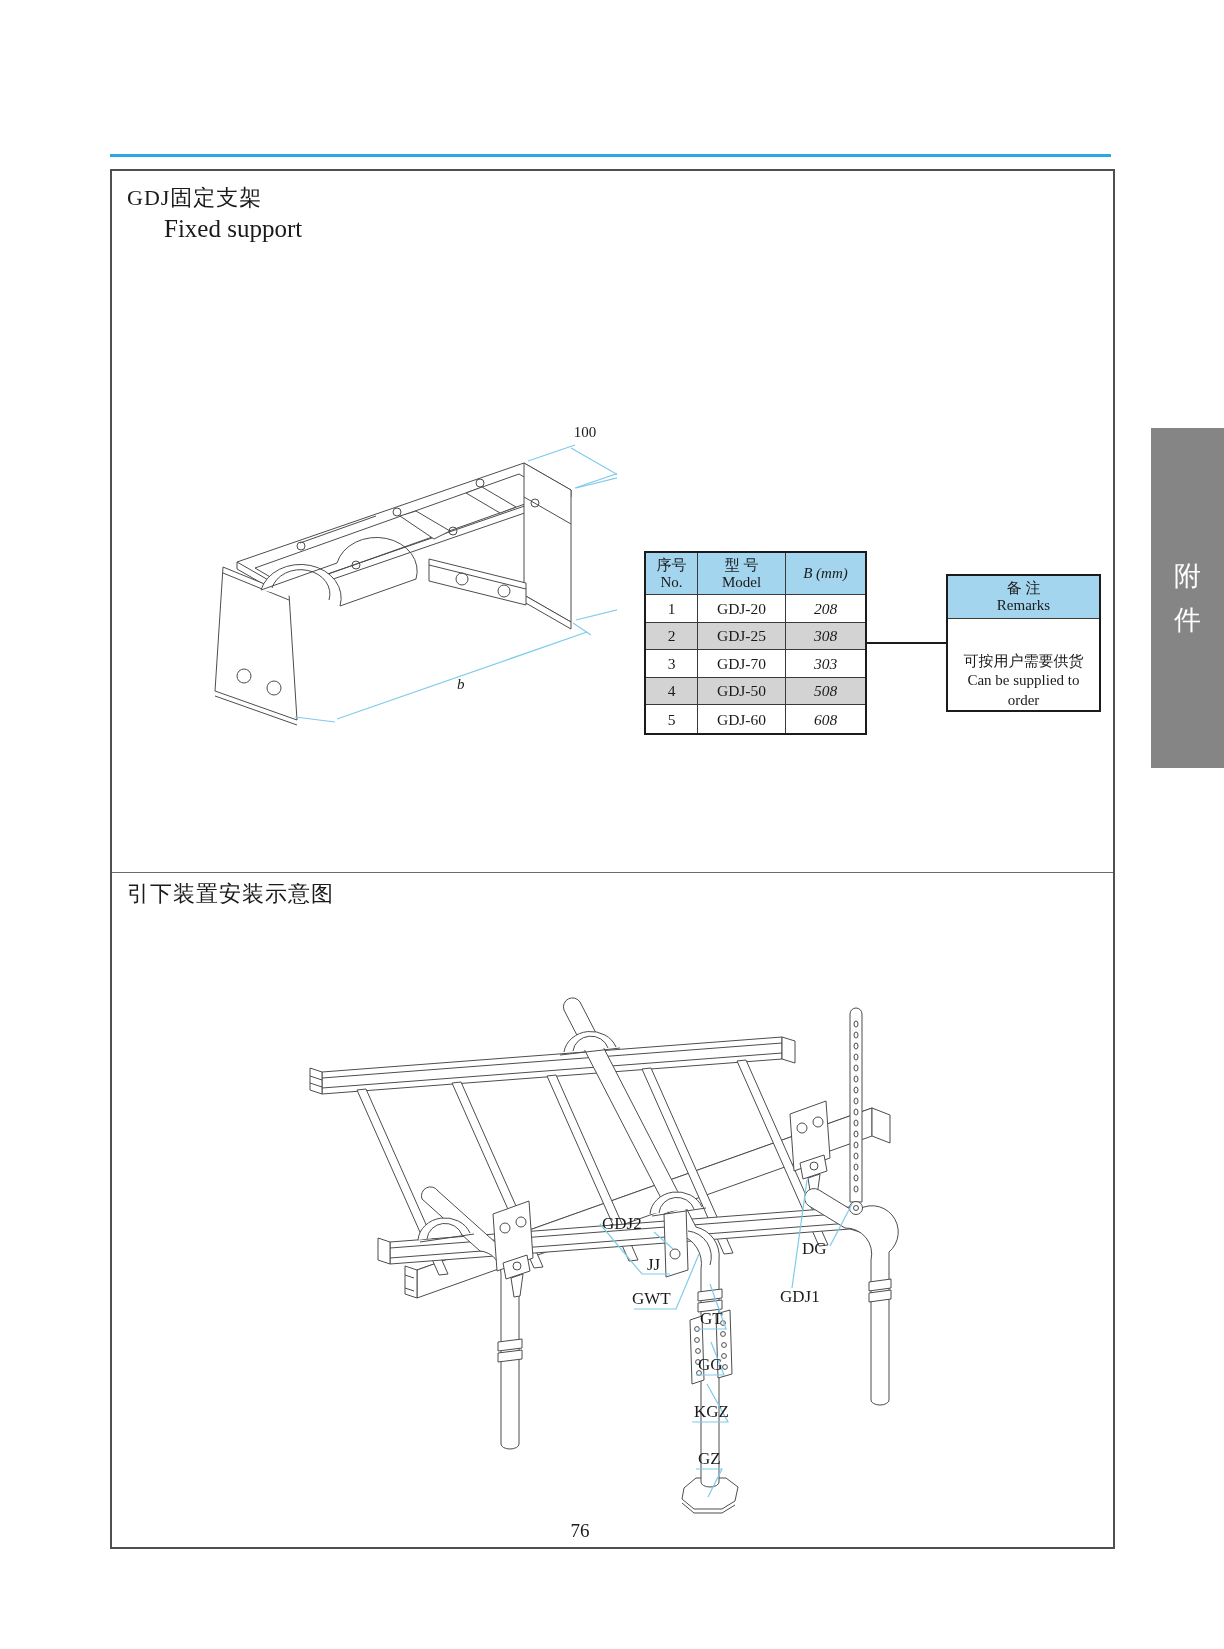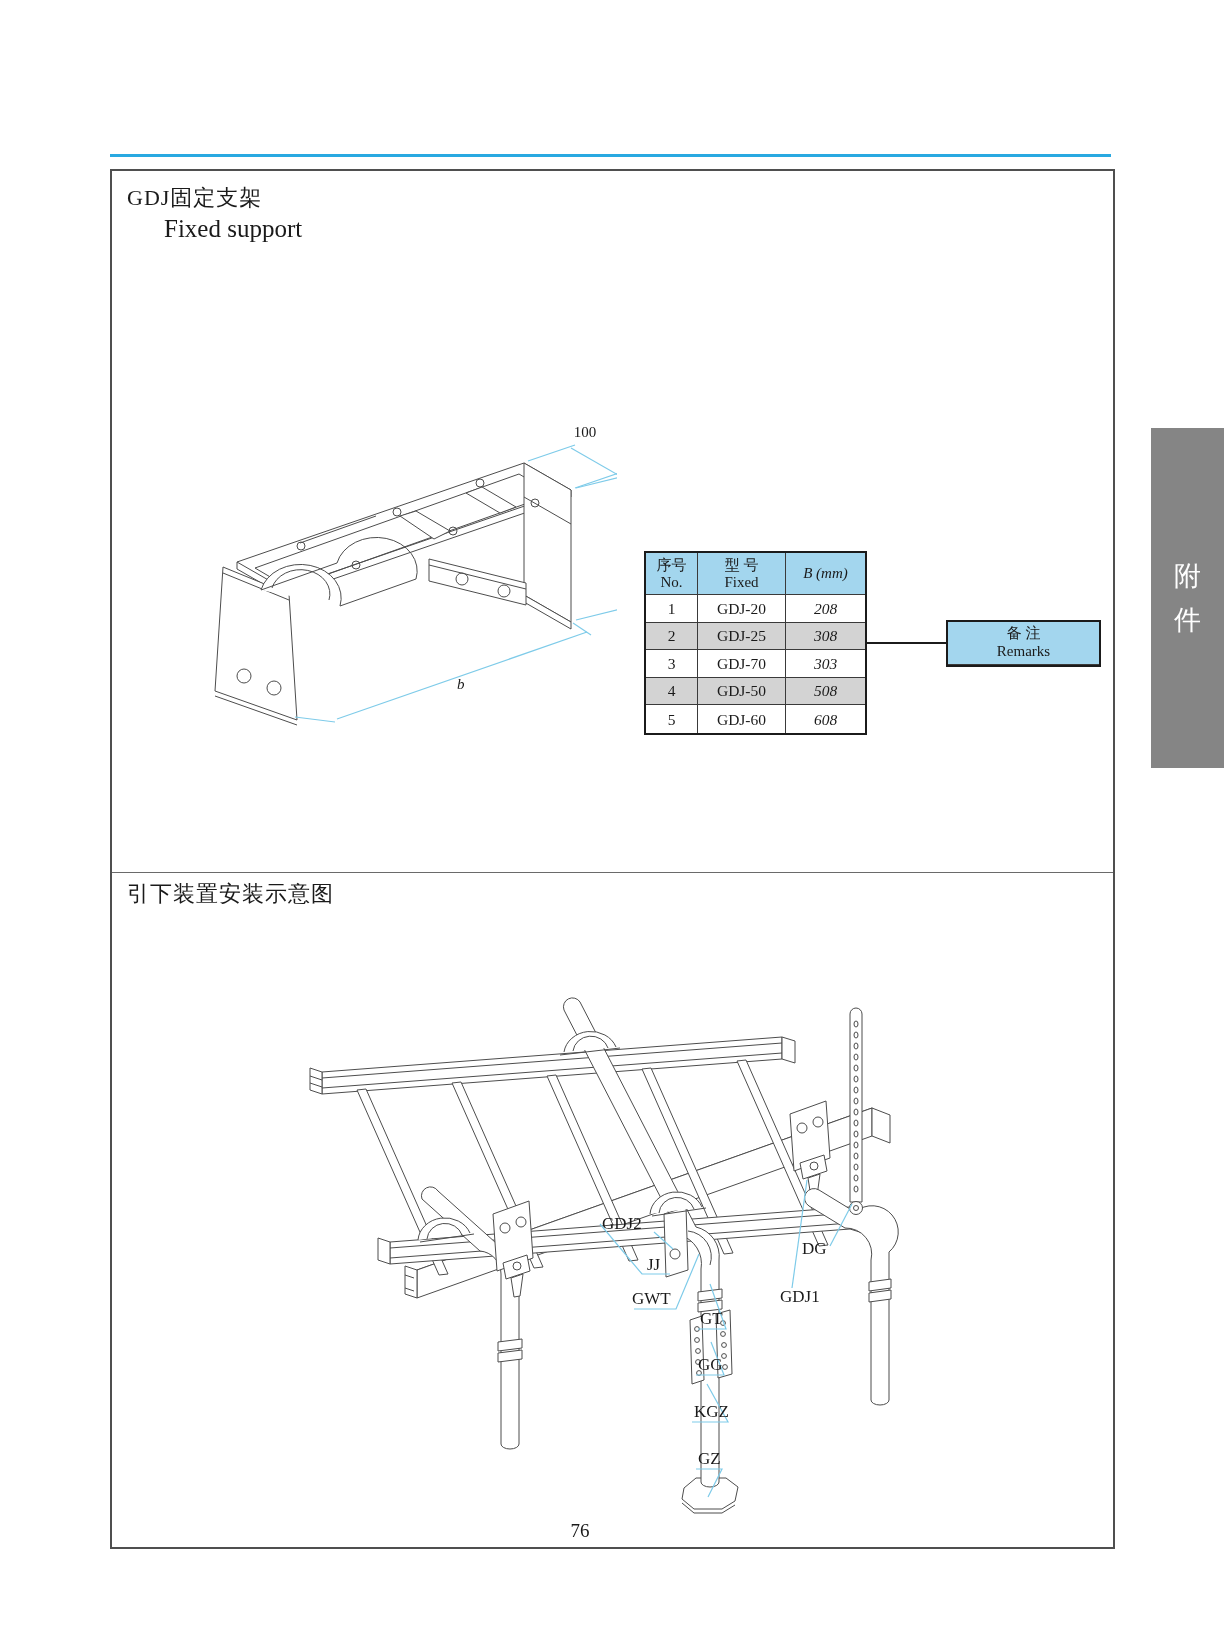--- a/index.html
+++ b/index.html
@@ -127,21 +127,21 @@
     </svg>
 
     <div class="spec-table">
       <div class="tbl-left">
         <div class="cell head">
           <span>序号</span>
           <span>No.</span>
         </div>
         <div class="cell head">
           <span>型 号</span>
-          <span>Fixed</span>
+          <span>Model</span>
         </div>
         <div class="cell head last-col">
           <span>B (mm)</span>
         </div>
 
         <div class="cell">1</div>
         <div class="cell">GDJ-20</div>
         <div class="cell last-col">208</div>
 
         <div class="cell alt">2</div>
@@ -160,20 +160,25 @@
         <div class="cell last-row">GDJ-60</div>
         <div class="cell last-row last-col">608</div>
       </div>
 
       <div class="tbl-gap"></div>
 
       <div class="tbl-remarks">
         <div class="remarks-head">
           <span>备  注</span>
           <span>Remarks</span>
+        </div>
+        <div class="remarks-body">
+          <span>可按用户需要供货</span>
+          <span>Can be supplied to</span>
+          <span>order</span>
         </div>
       </div>
     </div>
 
     <div class="section-divider"></div>
 
     <div class="title-zh s2-zh">引下装置安装示意图</div>
 
     <svg class="drawing2" viewBox="0 0 660 565">
 

